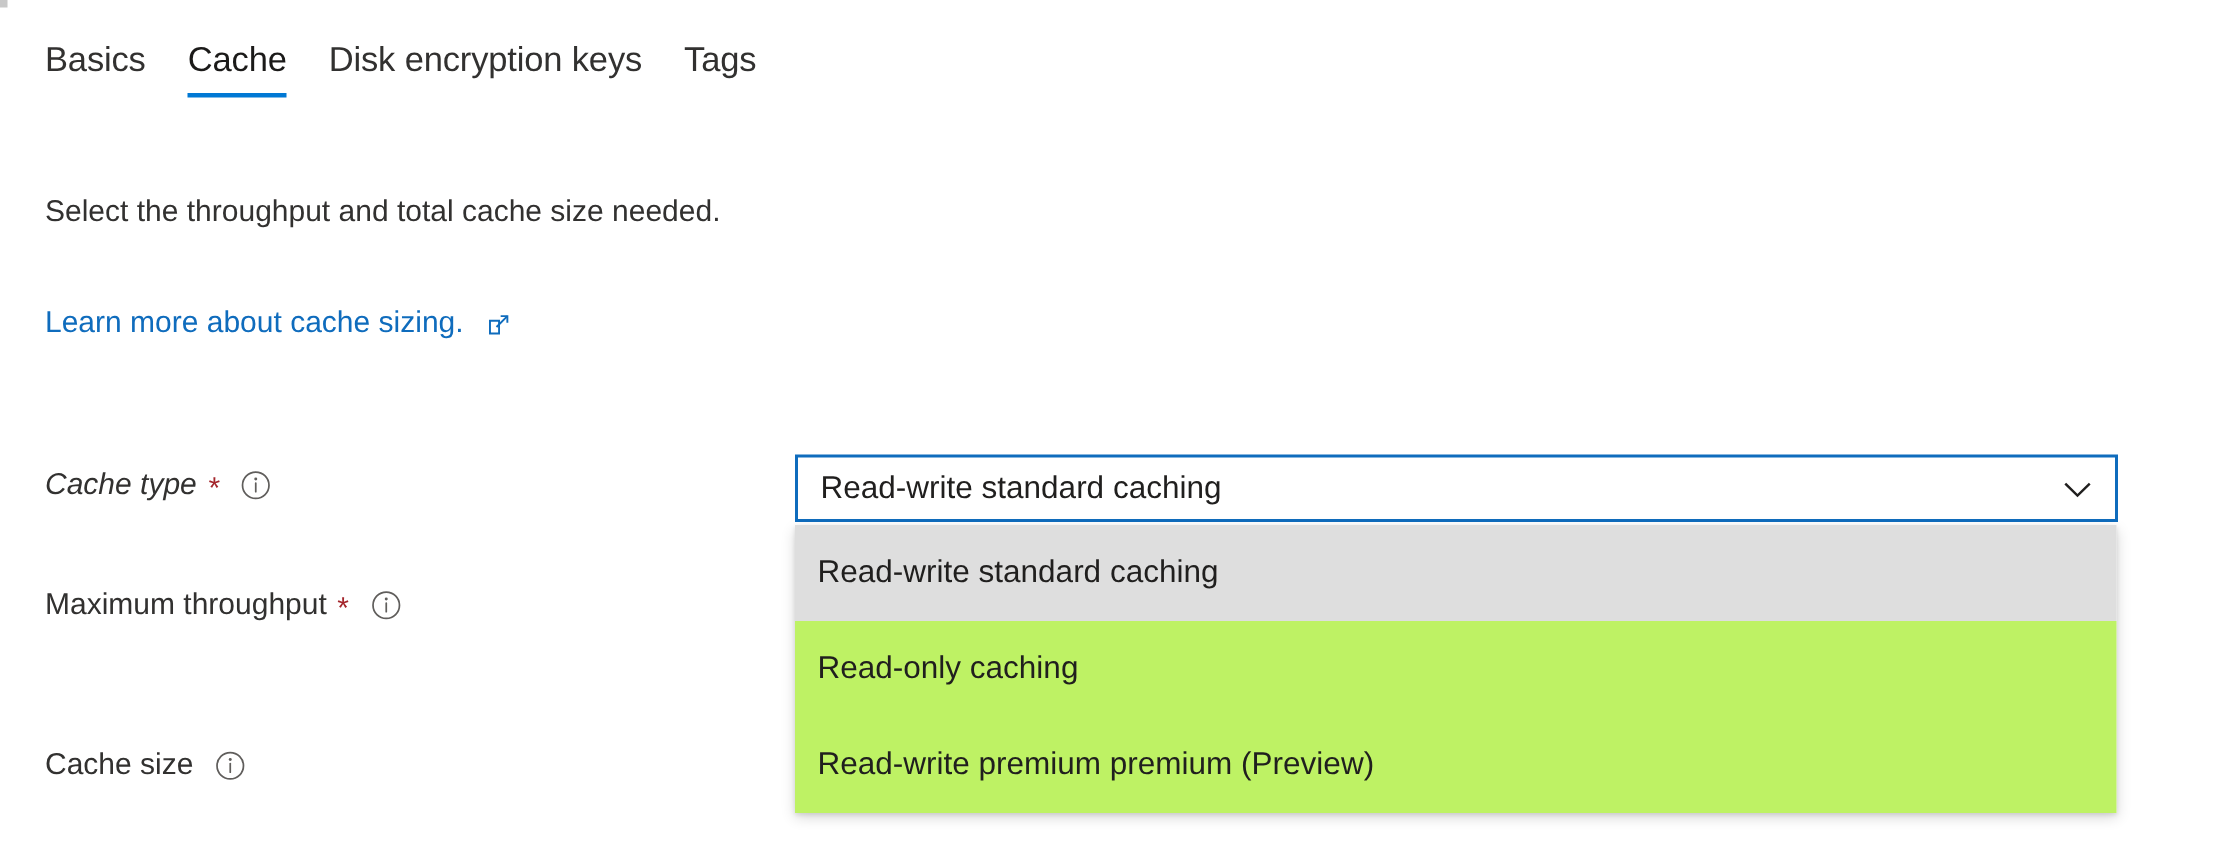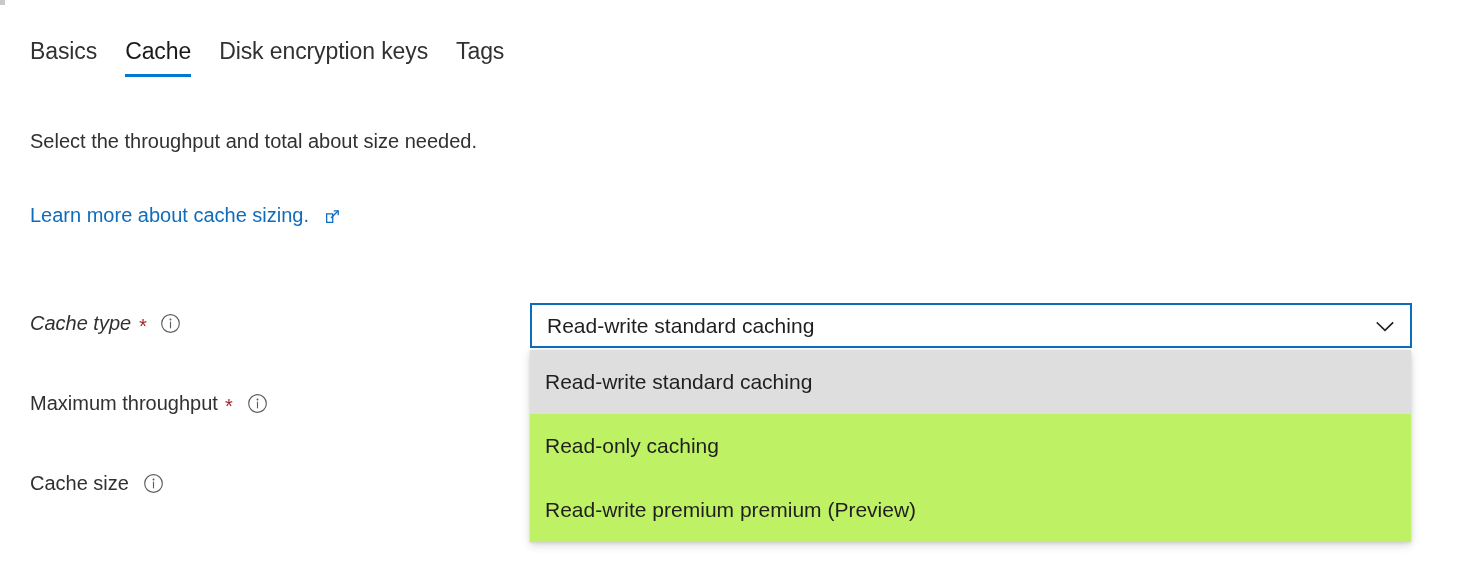--- a/index.html
+++ b/index.html
@@ -24,21 +24,21 @@
     top: 0;
     width: 5px;
     height: 5px;
     background: #c8c8c8;
   }
 
   
   .tabstrip {
     position: absolute;
     left: 30px;
-    top: 40px;
+    top: 28px;
     display: flex;
     align-items: flex-start;
     gap: 0;
   }
   .tab {
     position: relative;
     font-size: 23px;
     line-height: 1;
     color: #323130;
     padding: 0 14px 14px 14px;
@@ -98,21 +98,21 @@
     position: absolute;
     left: 30px;
     display: flex;
     align-items: center;
     font-size: 20px;
     color: #323130;
     white-space: nowrap;
   }
   .form-label.row1 { top: 312px; font-style: italic; }
   .form-label.row2 { top: 392px; }
-  .form-label.row3 { top: 472px; text-align: right; }
+  .form-label.row3 { top: 499px; text-align: right; }
 
   .req-asterisk {
     color: #a4262c;
     font-size: 20px;
     margin-left: 7px;
     line-height: 1;
     position: relative;
     top: 2px;
   }
   .info-icon {
@@ -197,21 +197,21 @@
     <span class="tab-underline"></span>
   </div>
   <div class="tab">
     <span>Disk encryption keys</span>
   </div>
   <div class="tab">
     <span>Tags</span>
   </div>
 </div>
 
-<div class="description">Select the throughput and total about size needed.</div>
+<div class="description">Select the throughput and total cache size needed.</div>
 
 <a class="learn-more">
   <span>Learn more about cache sizing.</span>
   <span class="ext-icon">
     <svg width="17" height="17" viewBox="0 0 16 16" fill="none" xmlns="http://www.w3.org/2000/svg" aria-hidden="true">
       <path d="M2.5 5.5 H8.2 V13.5 H2.5 Z" stroke="#0f6cbd" stroke-width="1.2" fill="none"></path>
       <path d="M6.6 9.4 L13.4 2.6" stroke="#0f6cbd" stroke-width="1.2"></path>
       <path d="M9.2 2.6 H13.4 V6.8" stroke="#0f6cbd" stroke-width="1.2" fill="none"></path>
     </svg>
   </span>

